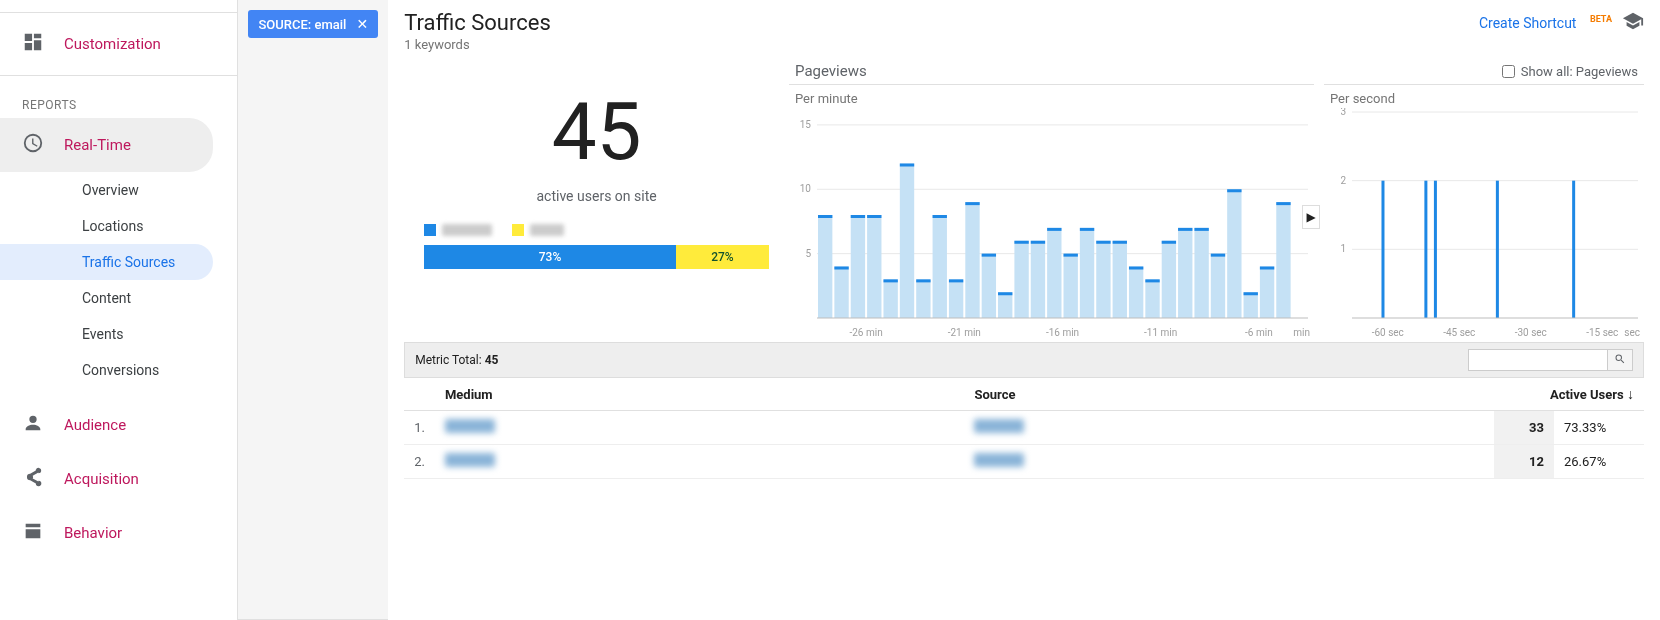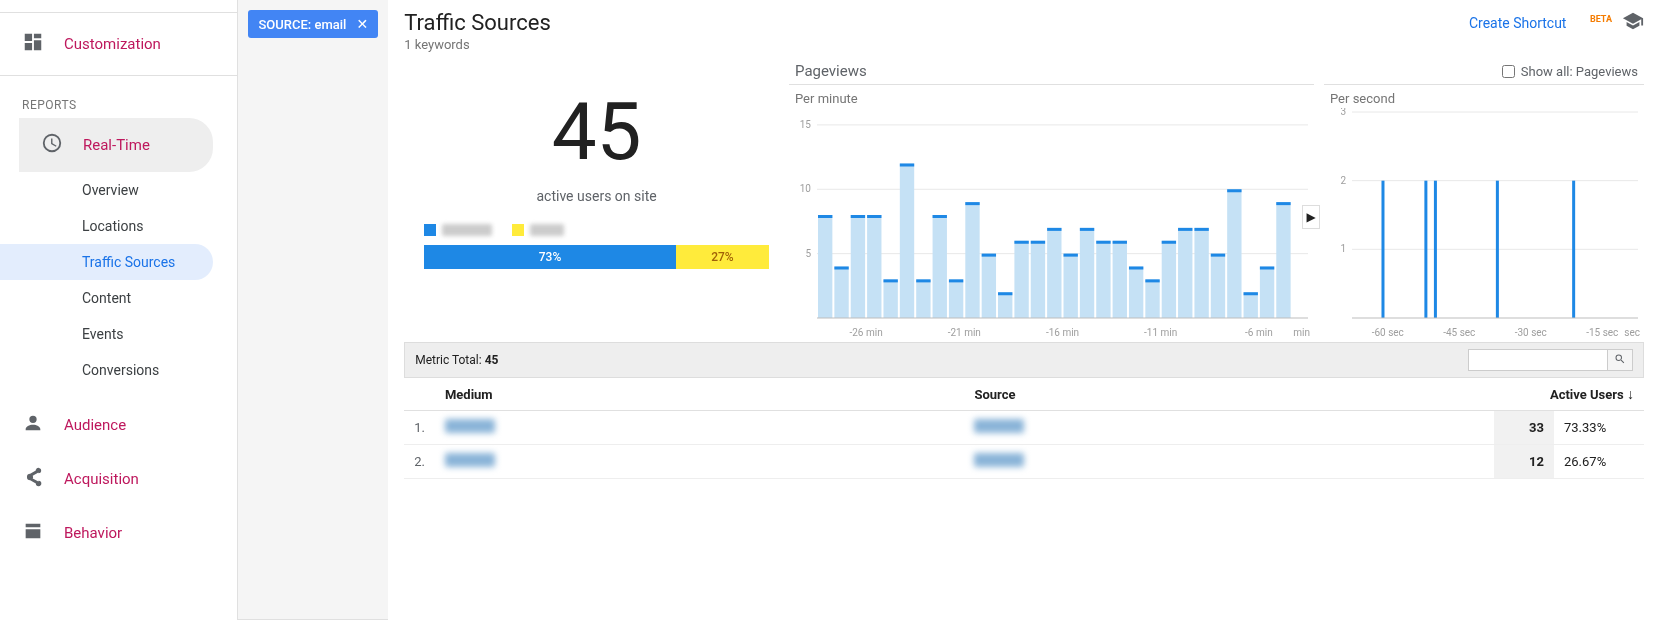--- a/index.html
+++ b/index.html
@@ -5,35 +5,35 @@
 * { box-sizing: border-box; margin: 0; padding: 0; }
 body { font-family: Roboto, Arial, sans-serif; font-size: 13px; color: #212121; background: #fff; width: 1660px; height: 620px; overflow: hidden; }
 .layout { display: flex; height: 620px; }
 .sidebar { width: 282px; border-right: 1px solid #e0e0e0; background: #fff; padding-top: 8px; }
 .search-row { display: flex; align-items: center; padding: 12px 20px 20px 20px; gap: 16px; }
 .search-row input { border: none; outline: none; font-size: 15px; color: #757575; flex: 1; }
 .search-row svg { width: 22px; height: 22px; fill: #5f6368; }
 .divider { height: 1px; background: #e0e0e0; margin: 4px 0; }
 .nav-item { display: flex; align-items: center; gap: 20px; padding: 14px 22px; color: #be185d; font-size: 15px; cursor: pointer; border-radius: 0 24px 24px 0; margin-right: 24px; }
 .nav-item svg { width: 22px; height: 22px; fill: #5f6368; flex-shrink: 0; }
-.nav-item.pill { background: #eeeeee; margin-left: 19px; }
+.nav-item.pill { background: #eeeeee; }
 .nav-sub { padding: 10px 20px 10px 82px; font-size: 14px; color: #3c4043; cursor: pointer; border-radius: 0 24px 24px 0; margin-right: 24px; }
 .nav-sub.active { background: #e3edfd; color: #1a73e8; }
 .reports-label { font-size: 12px; color: #757575; padding: 18px 22px 6px 22px; letter-spacing: 0.5px; }
 .main { flex: 1; display: flex; background: #fafafa; }
 .filter-bar { padding: 10px 10px; border-bottom: 1px solid #e0e0e0; background: #f5f5f5; }
 .chip { display: inline-flex; align-items: center; background: #4285f4; color: #fff; font-size: 13px; font-weight: 500; padding: 6px 10px; border-radius: 3px; gap: 10px; }
 .chip .x { cursor: pointer; font-size: 14px; }
 .content { background: #fff; flex: 1; padding: 10px 16px; overflow: hidden; }
 .titlebar { display: flex; justify-content: space-between; align-items: flex-start; }
 .titlebar h1 { font-size: 22px; font-weight: 400; color: #212121; }
 .titlebar .sub { font-size: 13px; color: #757575; margin-top: 2px; }
 .title-right { display: flex; align-items: center; gap: 10px; }
 .shortcut { color: #1a73e8; font-size: 14px; cursor: pointer; }
-.beta { font-size: 9px; color: #f57c00; font-weight: 700; margin-left: 20px; vertical-align: super; }
+.beta { font-size: 9px; color: #f57c00; font-weight: 700; margin-left: 10px; vertical-align: super; }
 .grad-icon svg { width: 22px; height: 22px; fill: #5f6368; }
 .panels { display: flex; margin-top: 10px; gap: 0; }
 .panel-left { width: 420px; text-align: center; padding-top: 20px; }
 .rightnow-label { font-size: 26px; color: #5f6368; font-weight: 400; }
 .rightnow-count { font-size: 80px; font-weight: 400; color: #212121; line-height: 1; margin-top: 10px; }
 .rightnow-sub { font-size: 14px; color: #5f6368; margin-top: 16px; }
 .legend { display: flex; gap: 20px; justify-content: flex-start; padding: 20px 20px 6px 20px; align-items: center; }
 .legend .sw { width: 12px; height: 12px; display: inline-block; margin-right: 6px; }
 .legend .blur { display: inline-block; width: 50px; height: 12px; background: #ccc; filter: blur(2px); border-radius: 2px; }
 .bar { display: flex; height: 24px; margin: 0 20px; }
@@ -140,21 +140,21 @@
           <div class="rightnow-count">45</div>
           <div class="rightnow-sub">active users on site</div>
           <div class="legend">
             <span><span class="sw" style="background:#1e88e5"></span><span class="blur"></span></span>
             <span><span class="sw" style="background:#ffeb3b"></span><span class="blur" style="width:34px"></span></span>
           </div>
           <div class="bar">
             <div class="seg" id="segA" style="width: 73%; background: rgb(30, 136, 229);">
                 <span>73%</span>
               </div>
-            <div class="seg" id="segB" style="color: #a16207; width: 27%; background: rgb(255, 235, 59);">
+            <div class="seg" id="segB" style="color: #14532d; width: 27%; background: rgb(255, 235, 59);">
                 <span>27%</span>
               </div>
           </div>
         </div>
 
         <div class="panel-right">
           <div class="pv-head">
             <span>Pageviews</span>
             <label>
               <input type="checkbox" style="">

